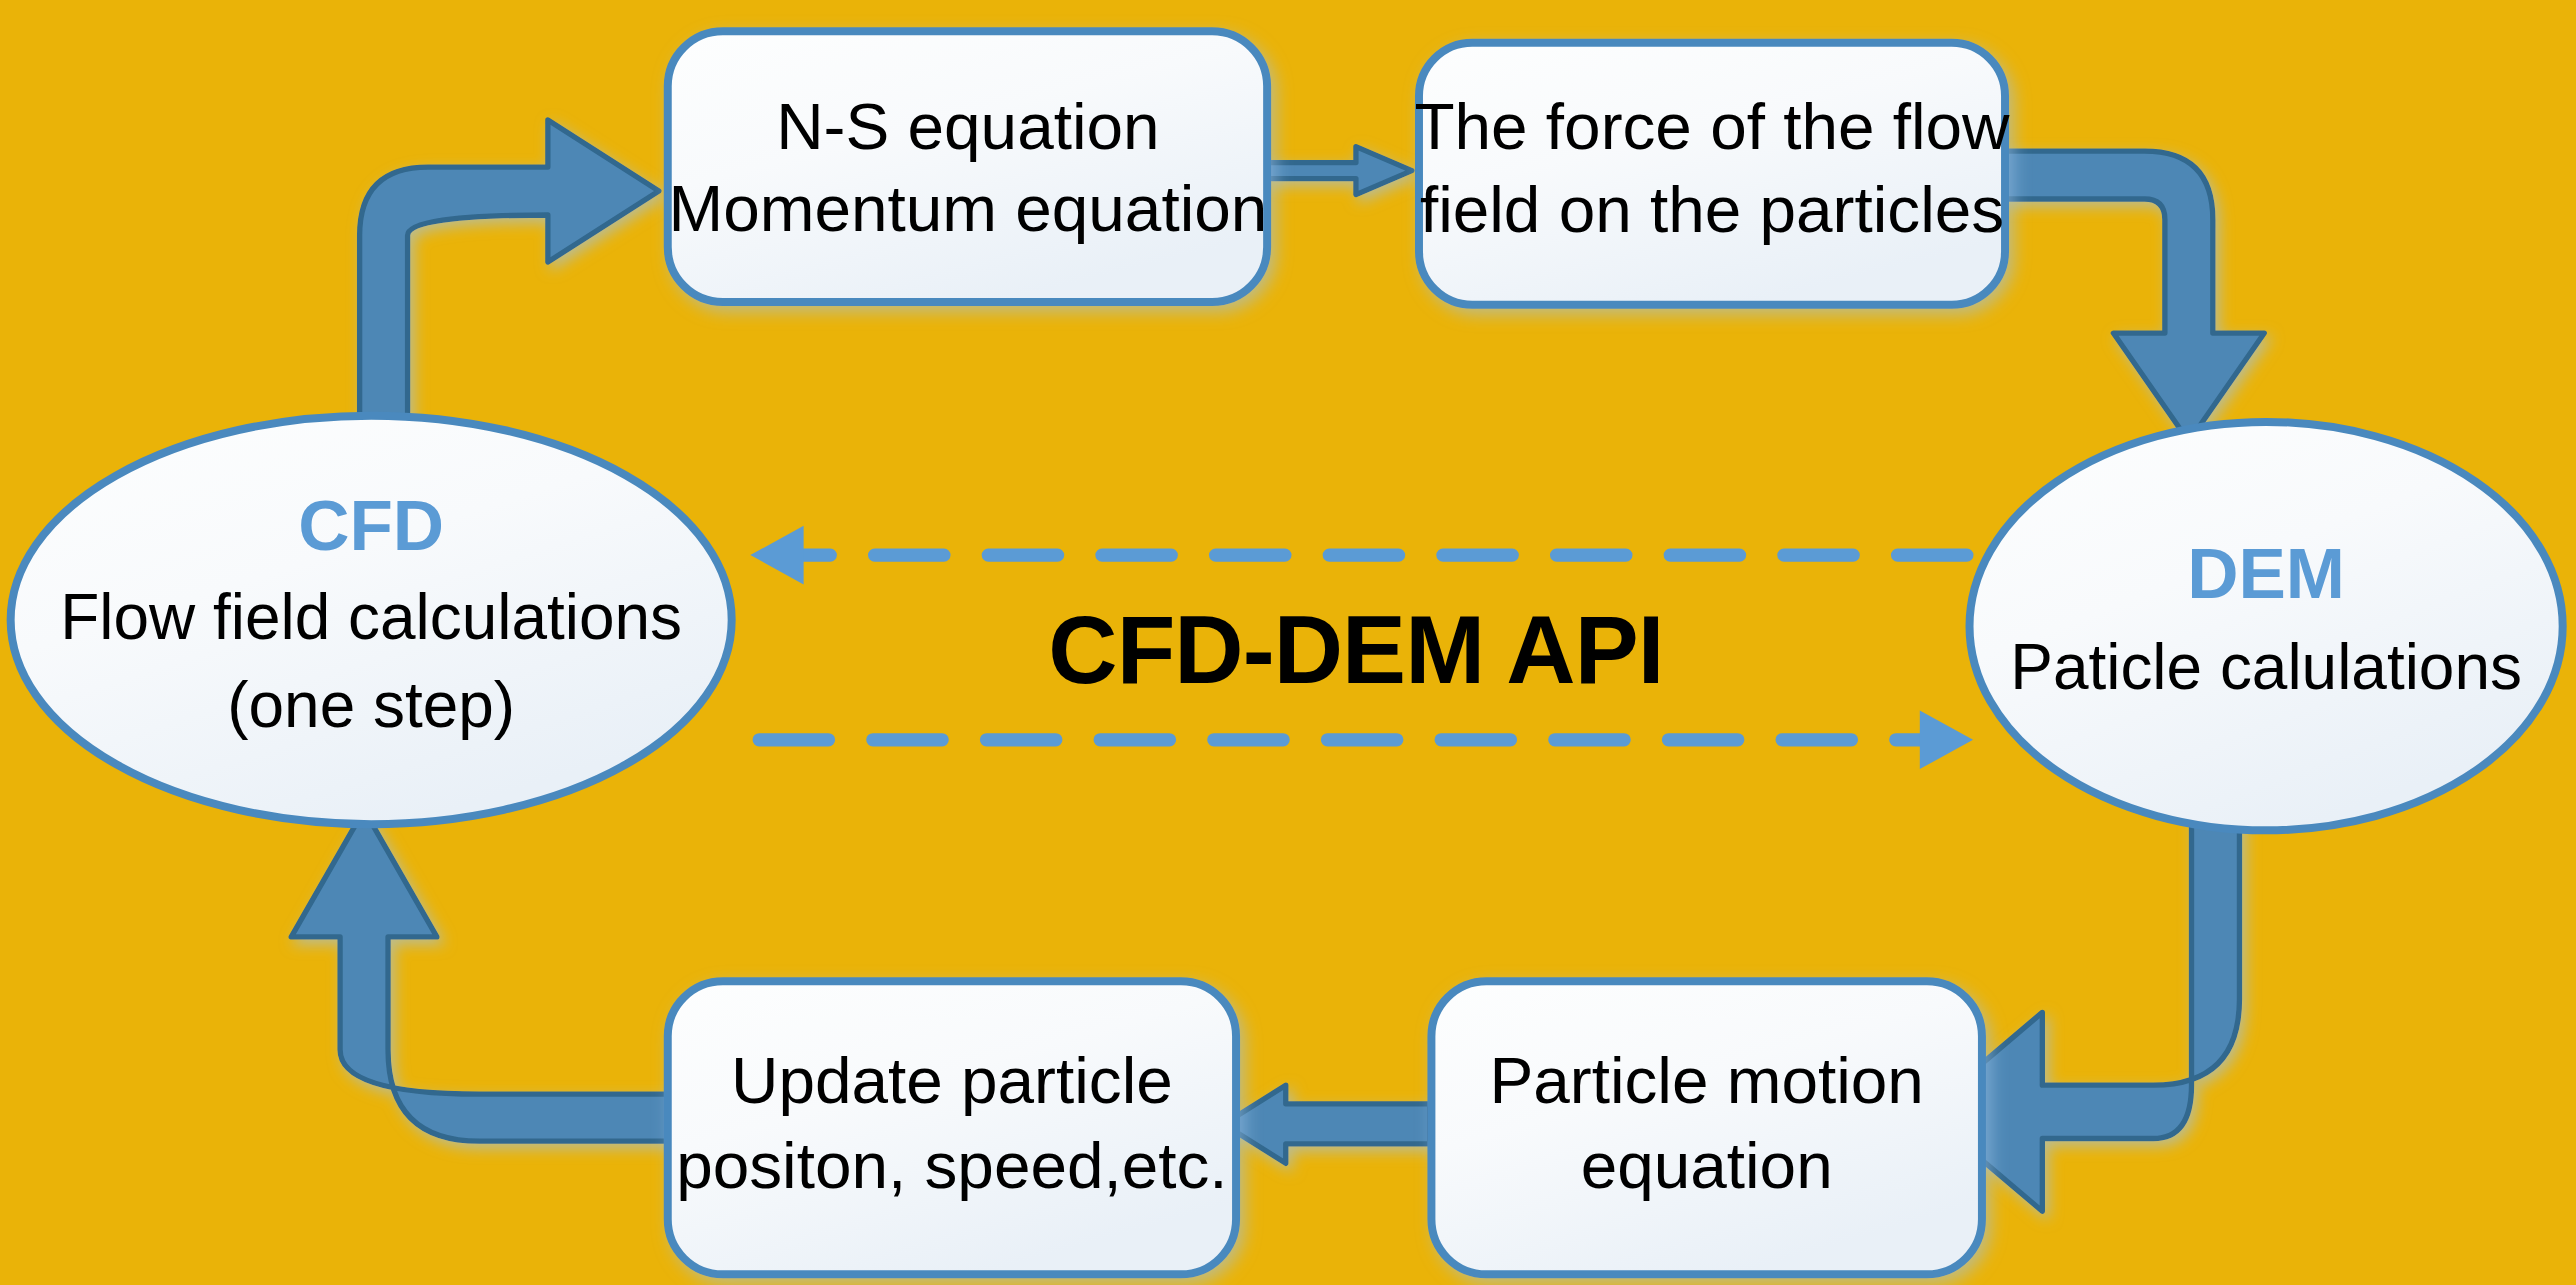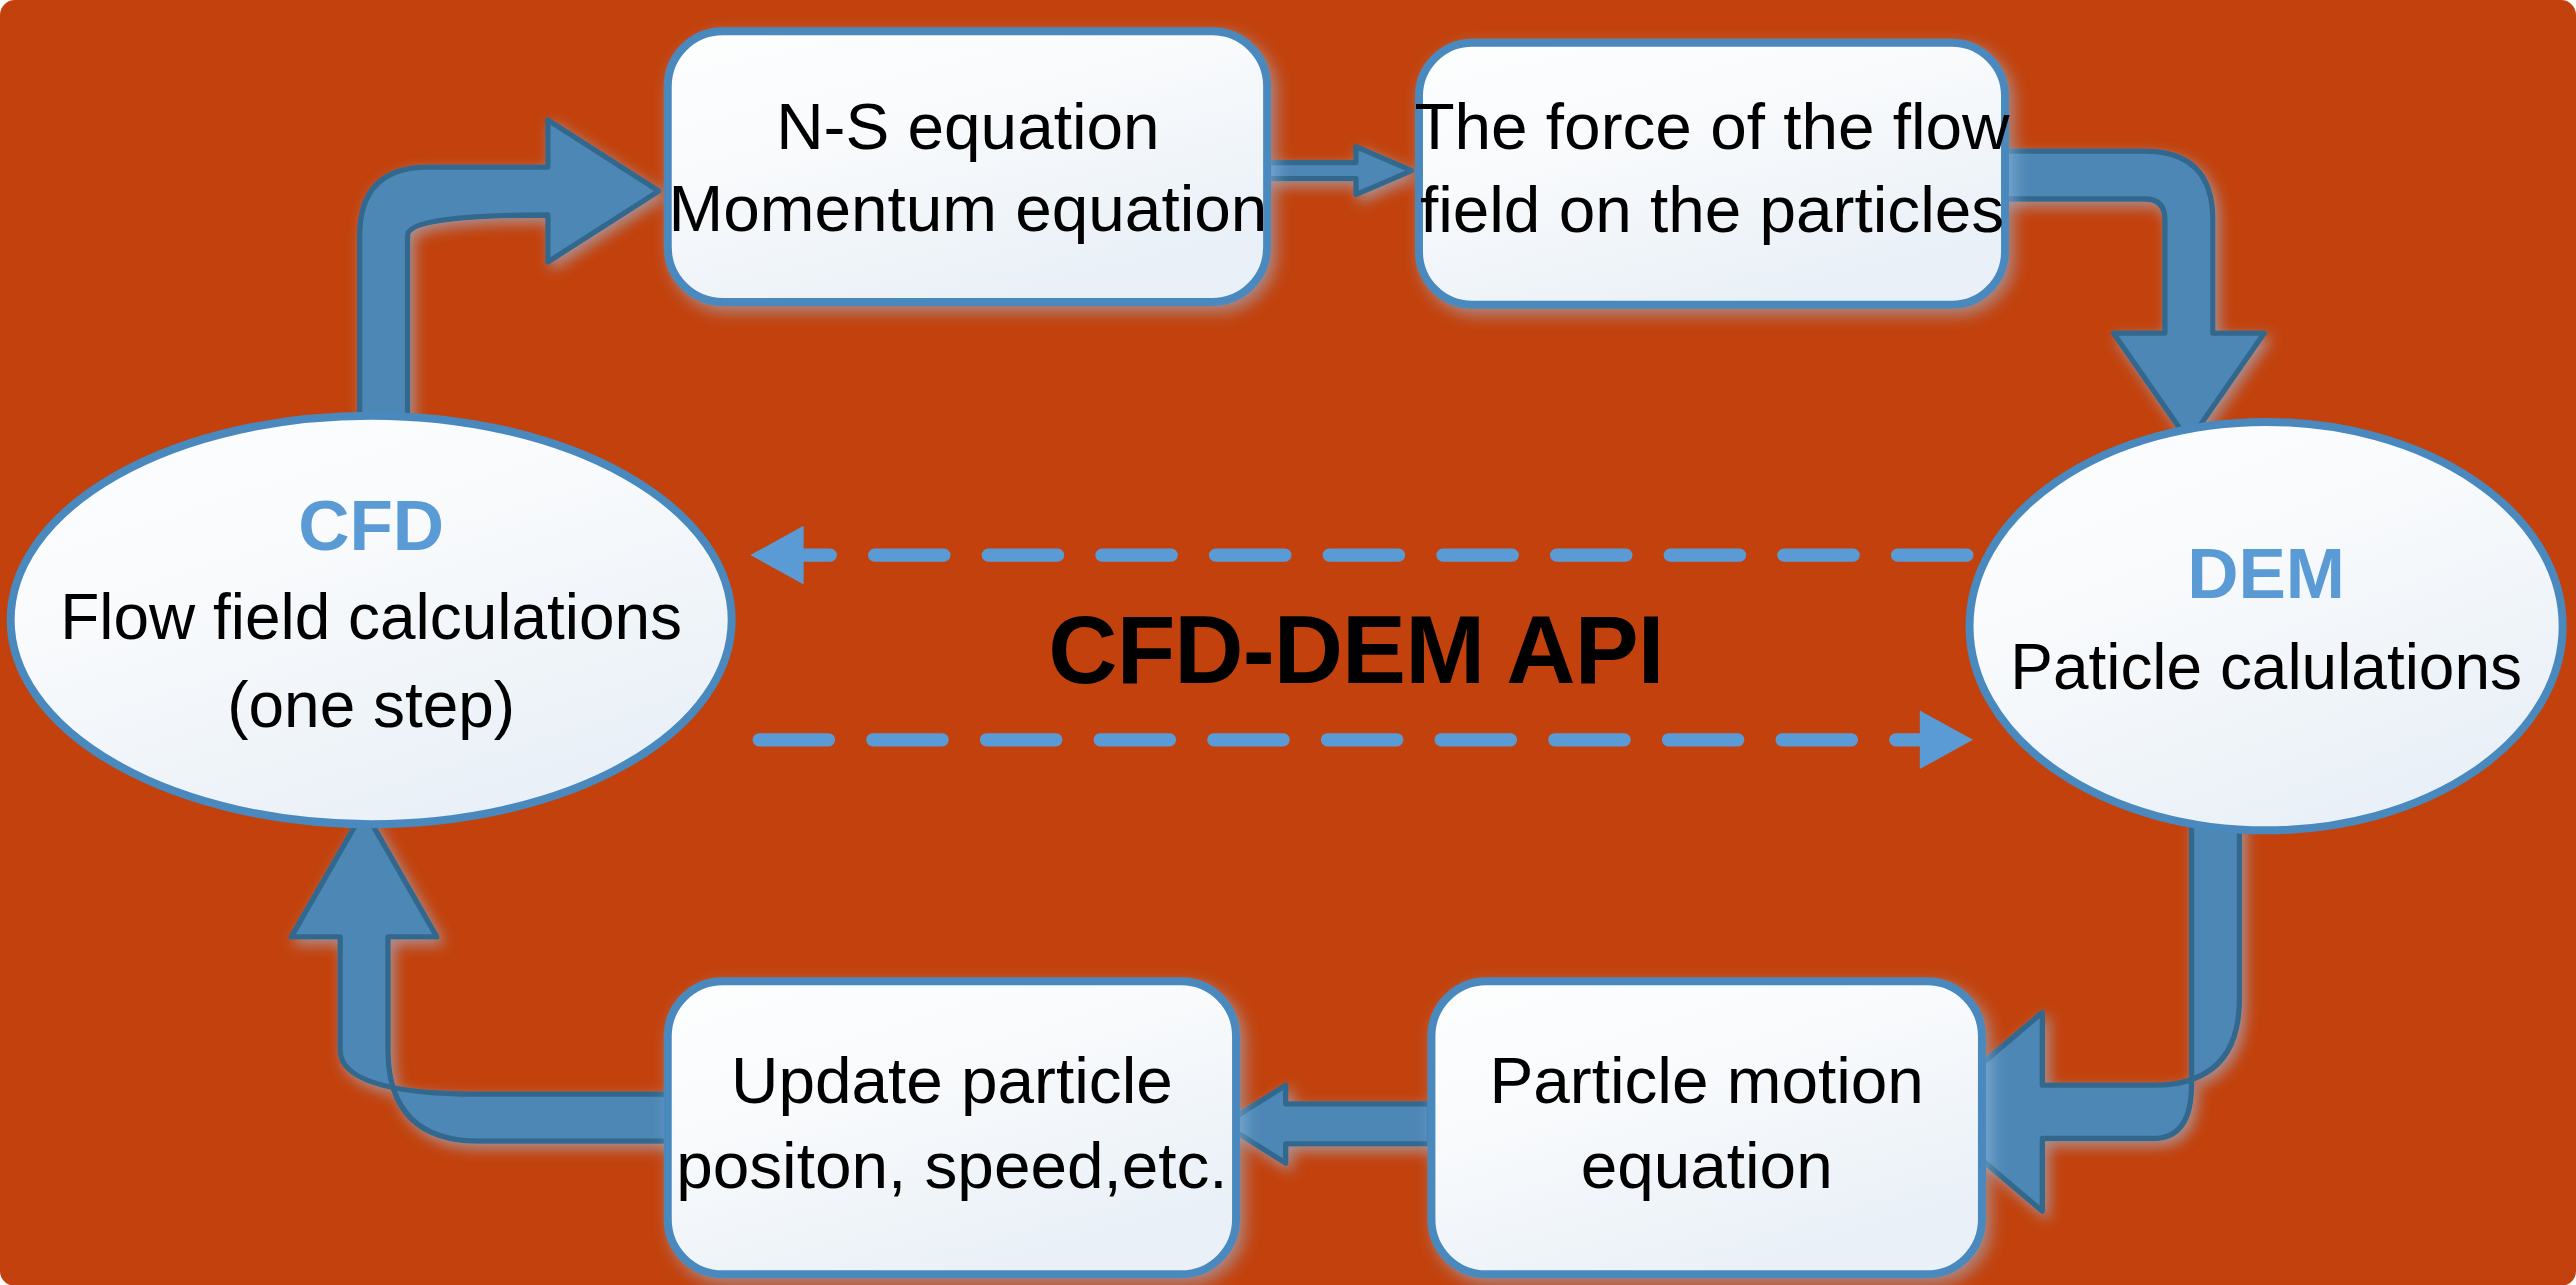--- a/index.html
+++ b/index.html
@@ -10,22 +10,21 @@
   body {
     width: 2576px;
     height: 1286px;
     font-family: "Liberation Sans", sans-serif;
     overflow: hidden;
   }
   #diagram-root {
     position: relative;
     width: 2576px;
     height: 1286px;
-    background: #c2410c;
-    border-radius: 15px;
+    background: #eab308;
   }
   svg.canvas {
     position: absolute;
     top: 0;
     left: 0;
     width: 2576px;
     height: 1286px;
   }
   .node-label {
     font-family: "Liberation Sans", sans-serif;

